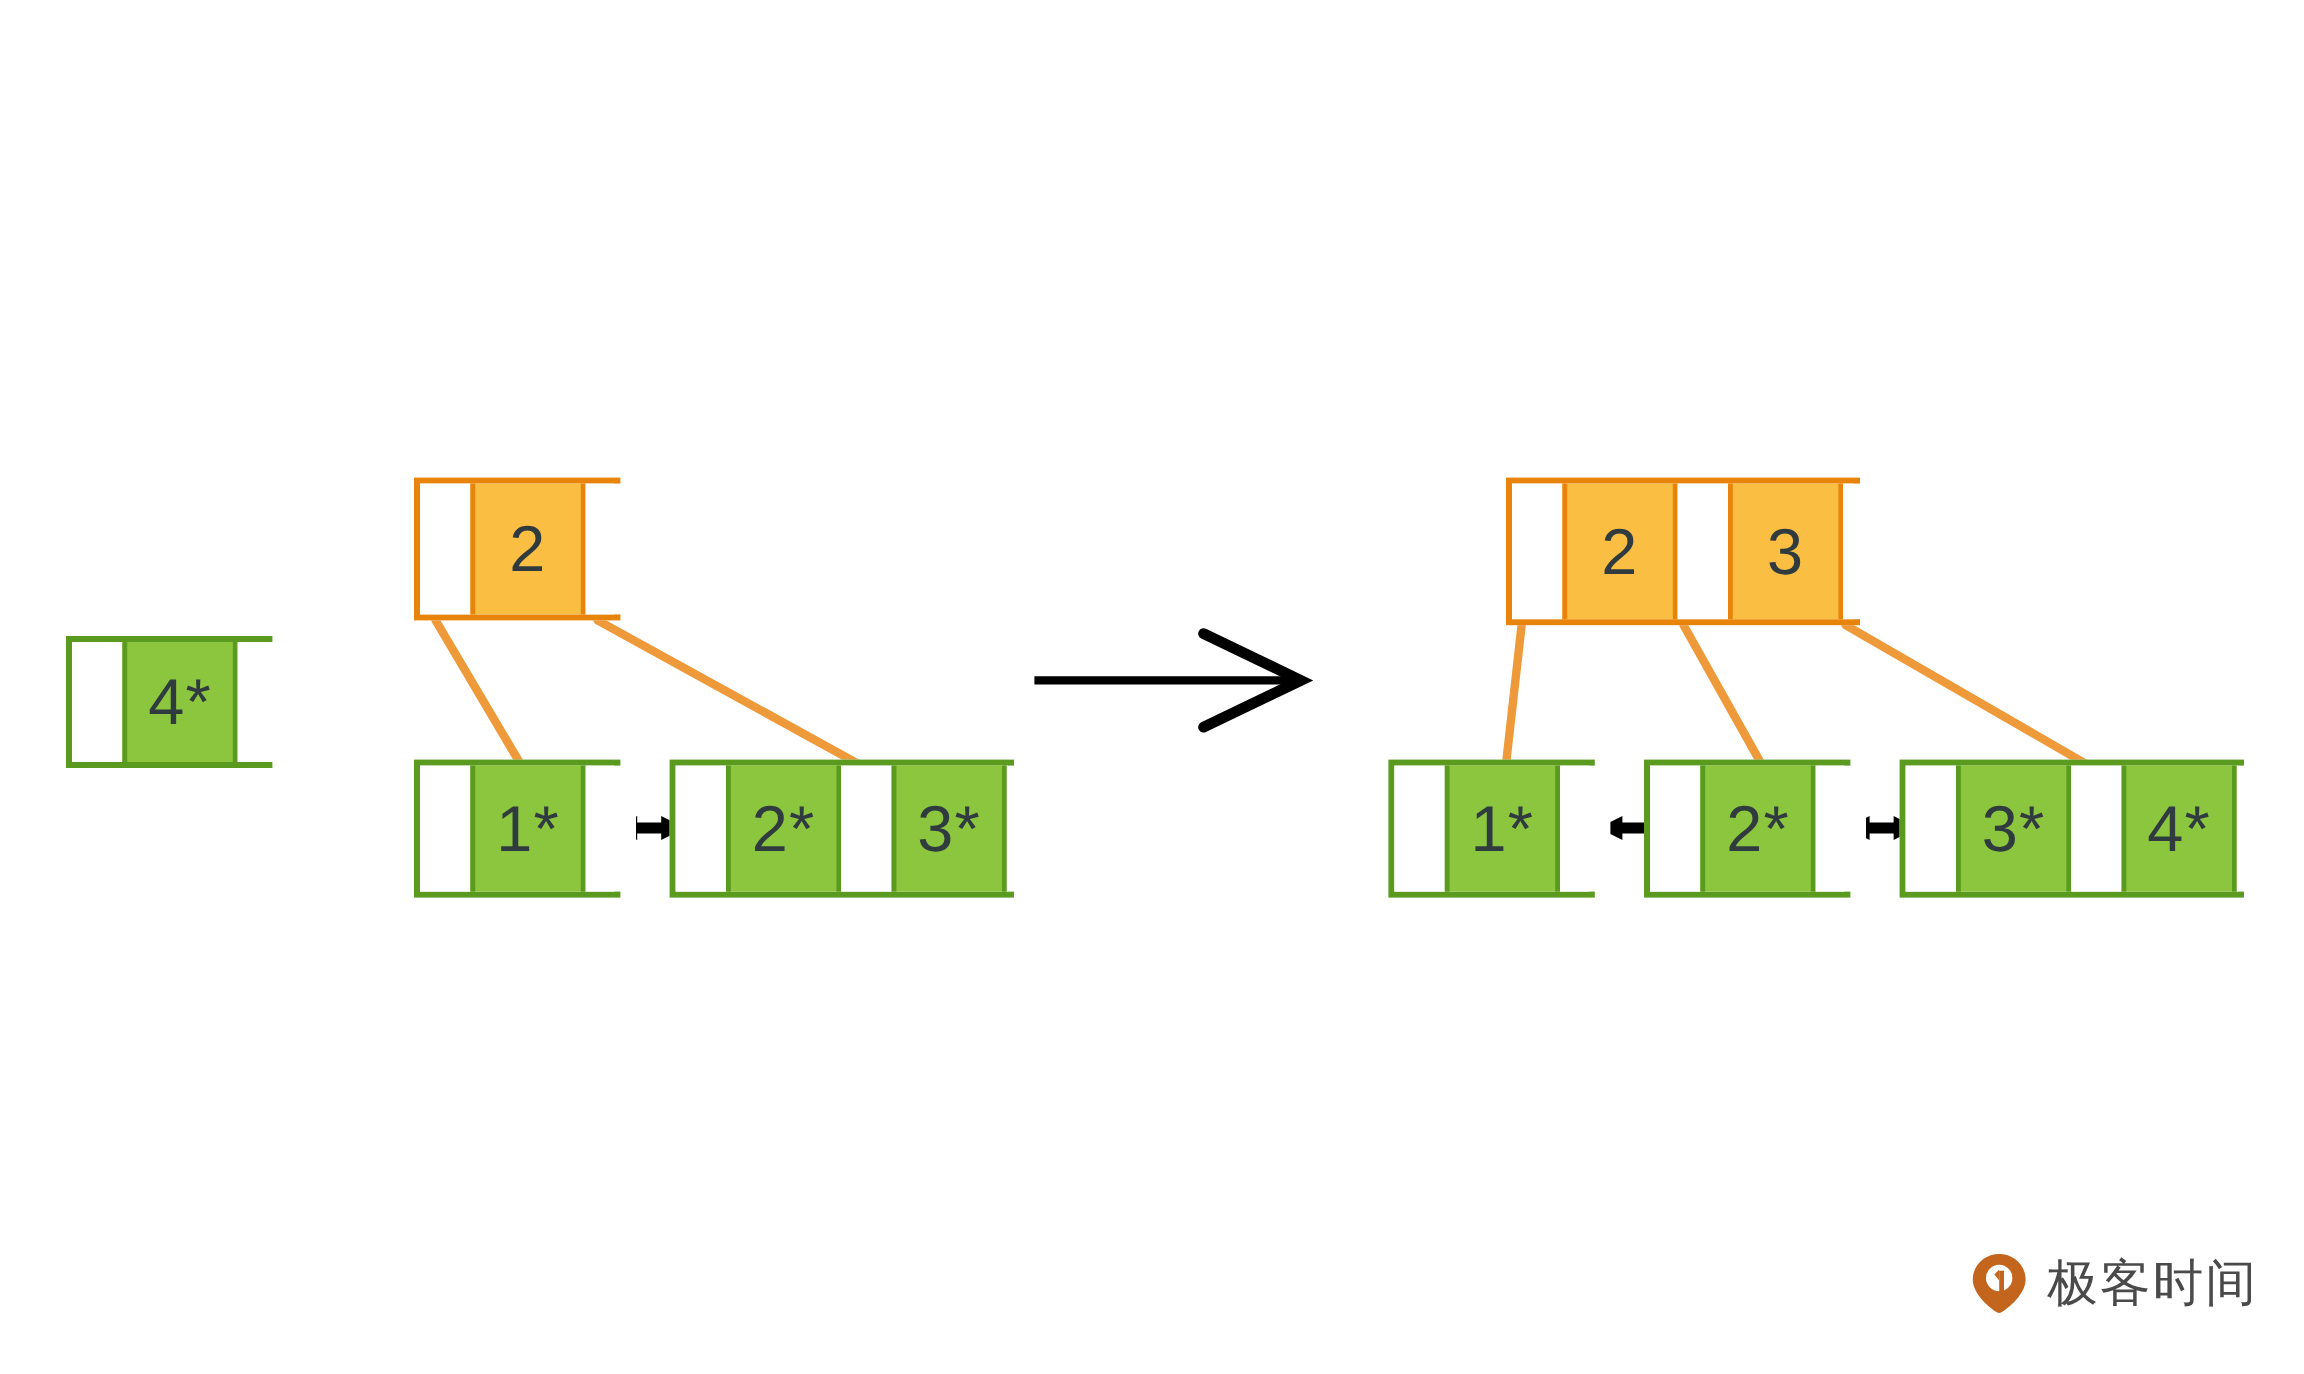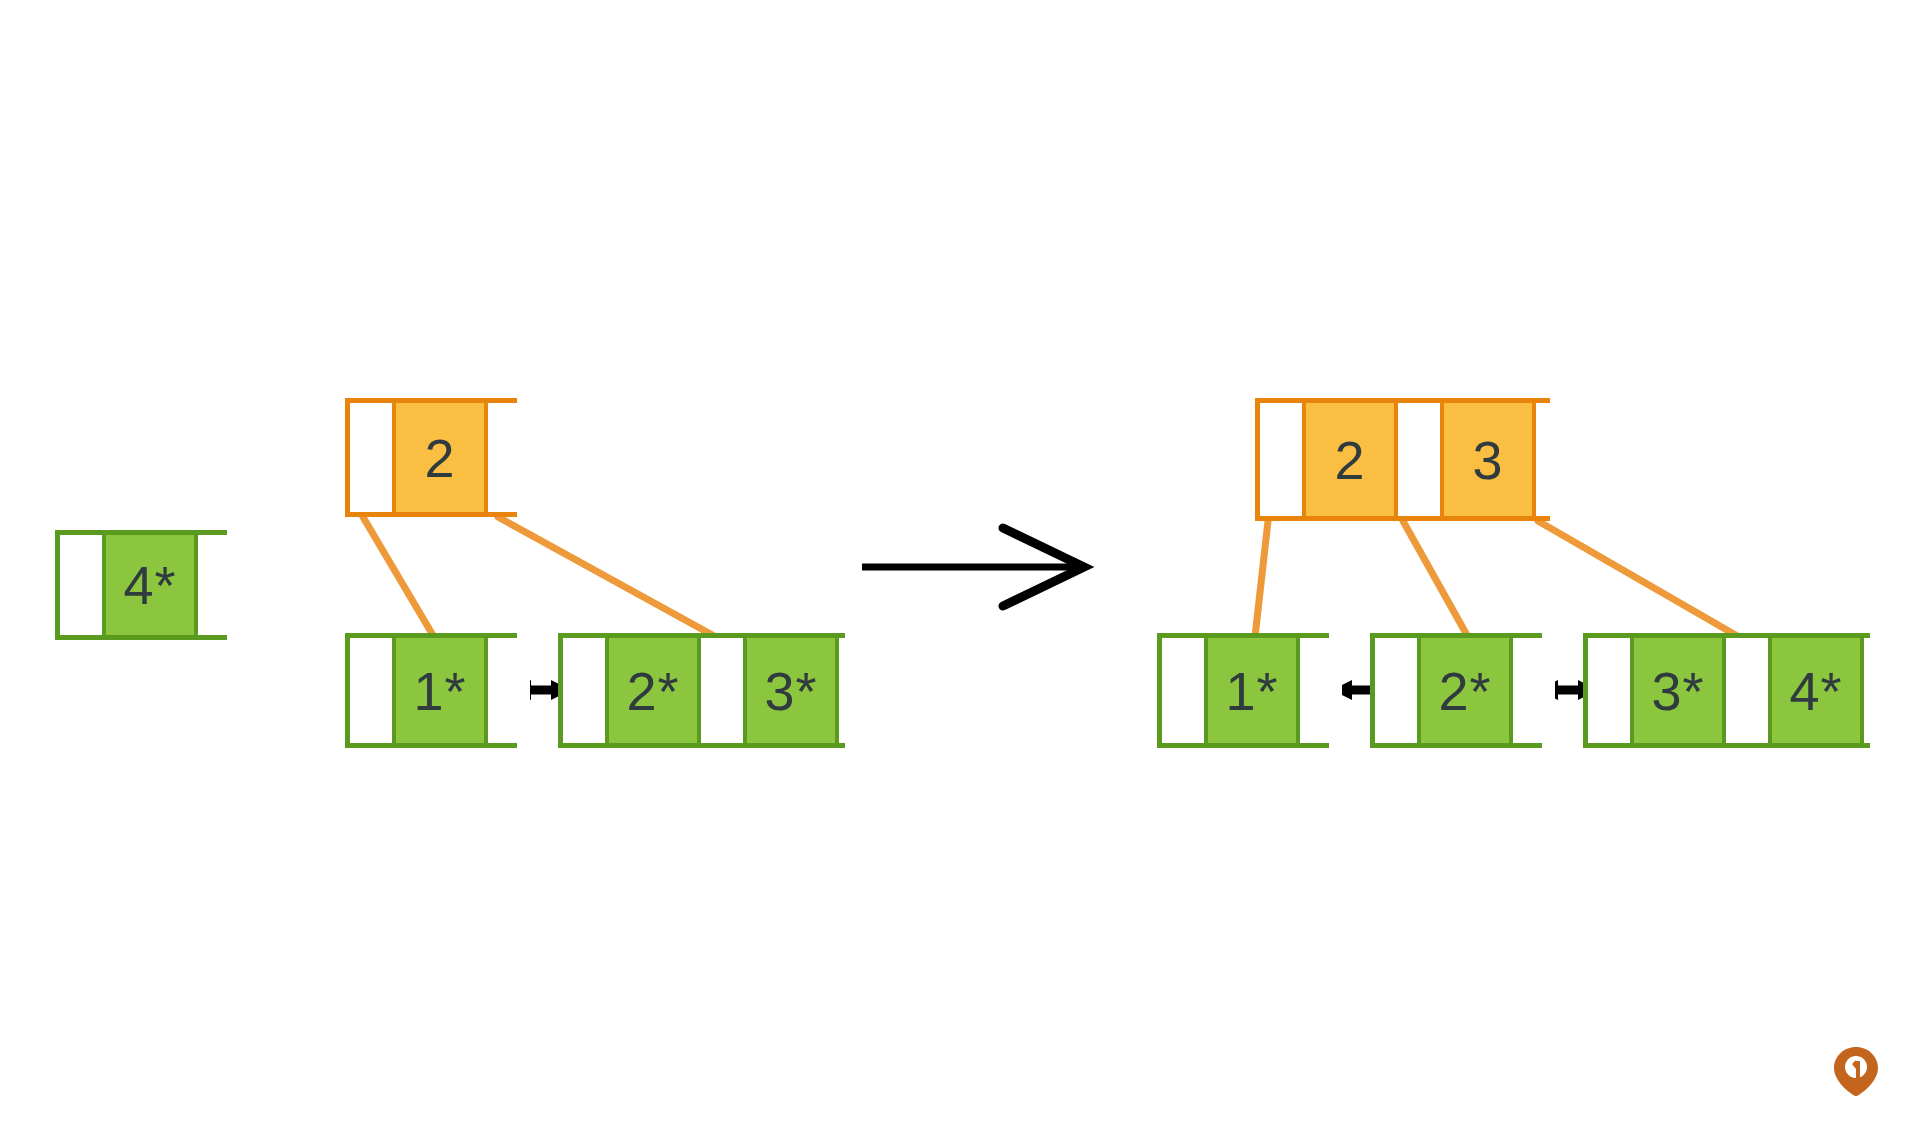--- a/index.html
+++ b/index.html
@@ -179,15 +179,16 @@
 
   <div id="watermark">
     <svg width="52" height="52" viewBox="0 0 52 52">
       <path d="M26 2 C13.8 2 4 11.4 4 23.2 C4 33.6 14.2 44.2 24.1 50.6
                C25.3 51.4 26.7 51.4 27.9 50.6 C37.8 44.2 48 33.6 48 23.2
                C48 11.4 38.2 2 26 2 Z" fill="#C4651E"></path>
       <circle cx="26" cy="22" r="11" fill="#ffffff"></circle>
       <path d="M26 16 L26 38 L30 34 L30 16 Z" fill="#C4651E"></path>
       <path d="M22 19 L26 15 L26 24 Z" fill="#C4651E"></path>
     </svg>
+    <span class="wm-text">极客时间</span>
   </div>
 
 </div>
 
 </body></html>

